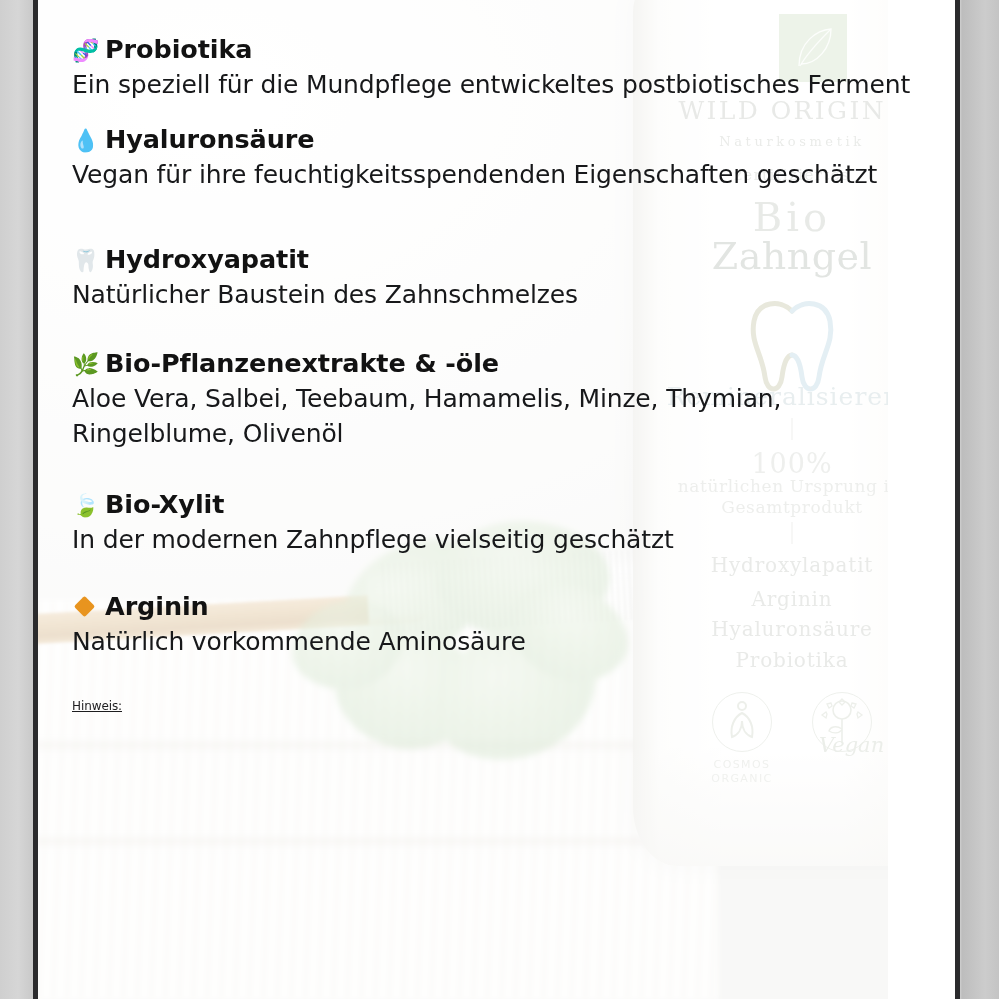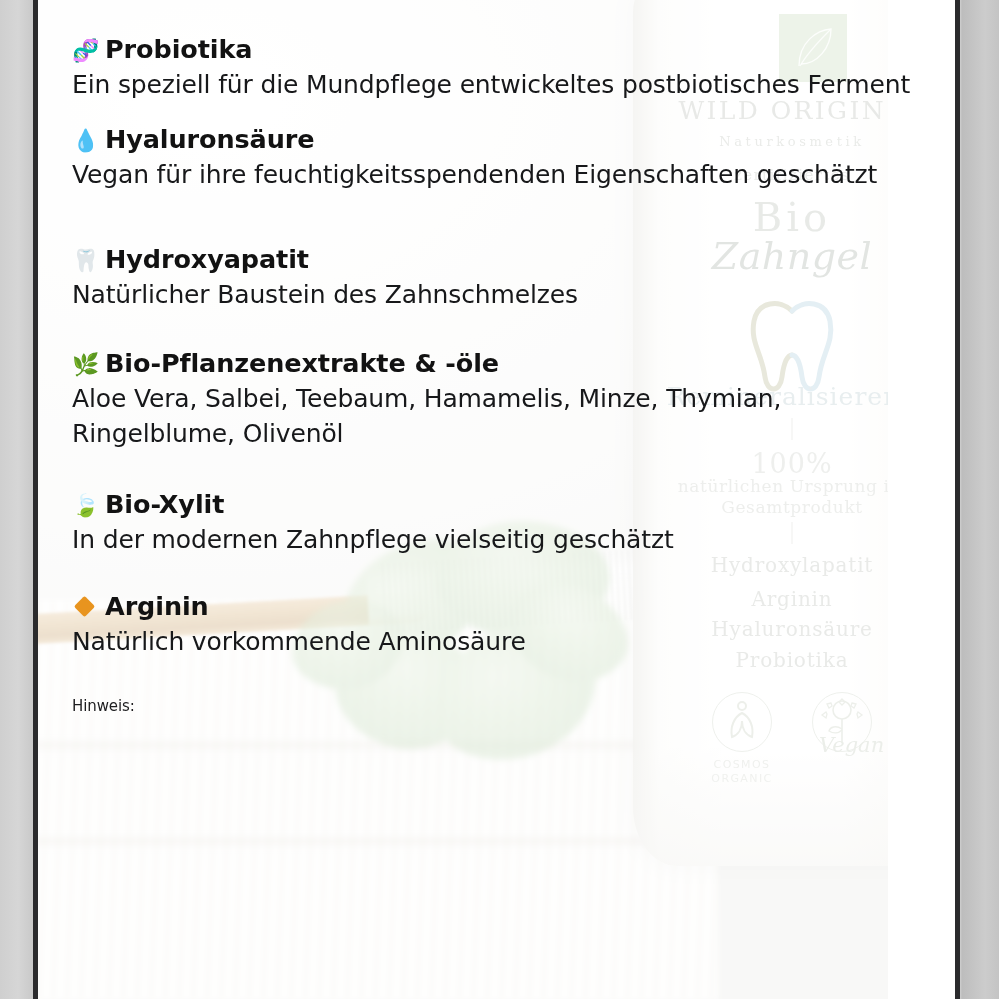--- a/index.html
+++ b/index.html
@@ -217,21 +217,20 @@
     letter-spacing: 4px;
     color: #c3c8c1;
   }
   .tube-product {
     position: absolute;
     left: 0; right: 0;
     top: 248px;
     font-size: 38px;
     letter-spacing: 0.5px;
     color: #b4bab3;
-    font-style: italic;
   }
 
   .tooth-logo {
     position: absolute;
     left: 50%;
     top: 305px;
     transform: translateX(-50%);
   }
 
   .tube-claim {
@@ -372,25 +371,26 @@
   #item-0 { margin-top: 8px; }
   #item-1 { margin-top: 20px; }
   #item-2 { margin-top: 50px; }
   #item-3 { margin-top: 34px; }
   #item-4 { margin-top: 36px; }
   #item-5 { margin-top: 32px; }
   #item-6 { margin-top: 32px; }
 
   #note {
     margin-top: 30px;
-    font-size: 15px;
+    font-size: 12px;
     line-height: 30px;
     color: #1d1d1f;
     letter-spacing: -0.1px;
     max-width: 845px;
+    text-decoration: underline;
   }
   #note .note-label { display: block; }
 
   
   .diamond {
     display: inline-block;
     width: 15px;
     height: 15px;
     transform: rotate(45deg);
     border-radius: 2px;

